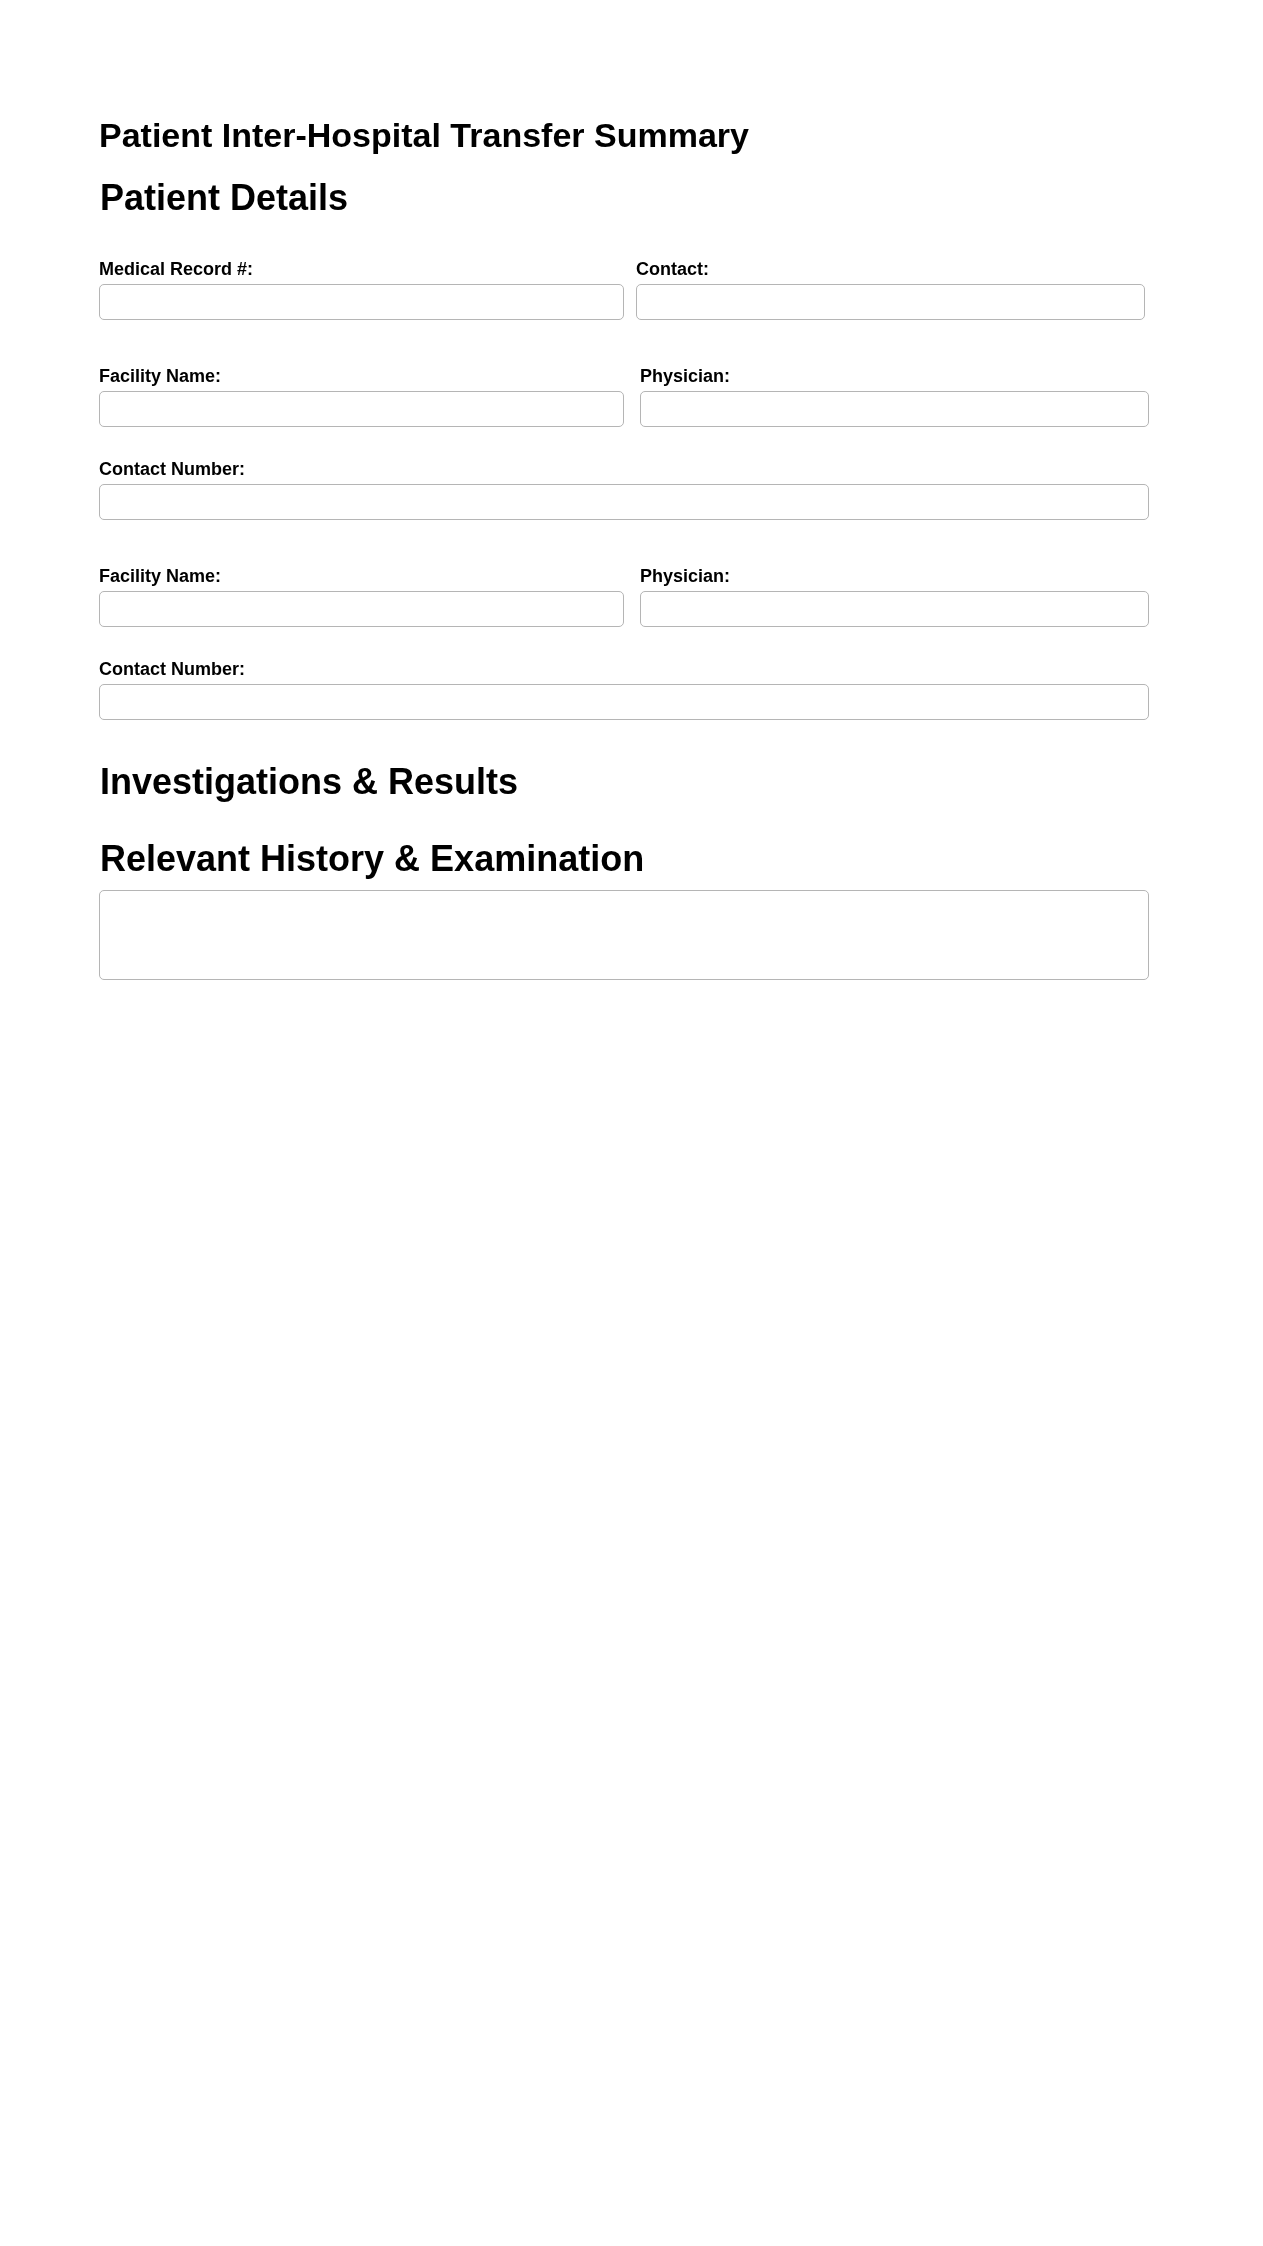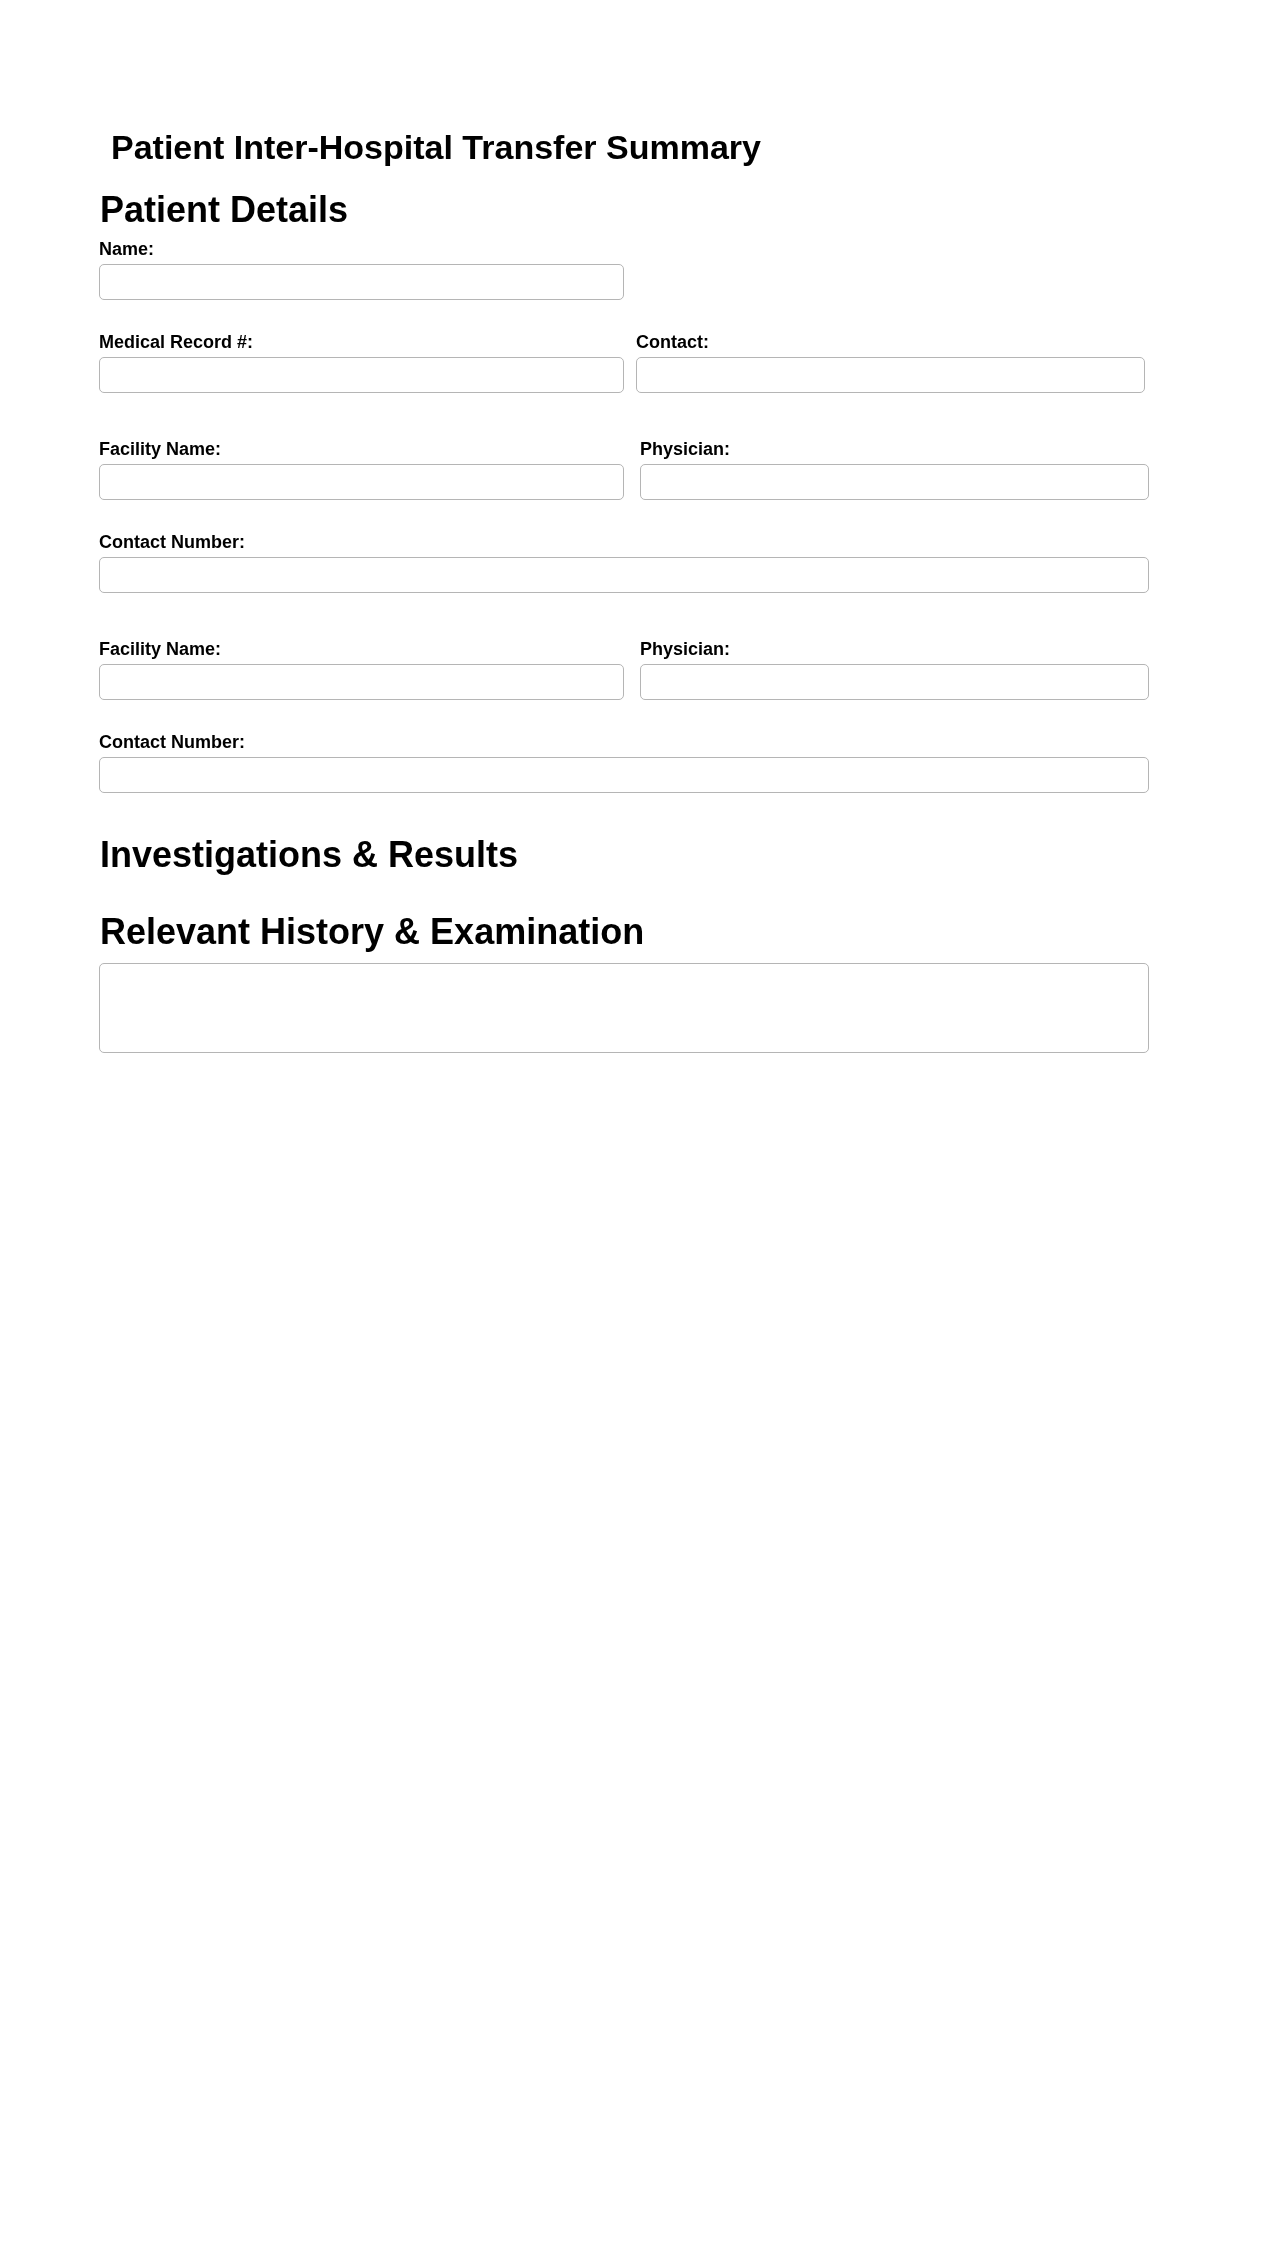--- a/index.html
+++ b/index.html
@@ -11,21 +11,21 @@
     color: #000000;
     font-family: "Liberation Sans", "DejaVu Sans", sans-serif;
     overflow: hidden;
   }
   .page {
     padding-top: 115px;
     padding-left: 99px;
     width: 1263px;
   }
   h1 {
-    margin: 12px;
+    margin: 0;
     font-size: 34px;
     line-height: 40px;
     font-weight: 700;
     width: 1050px;
   }
   .section {
     width: 1050px;
     margin-top: 46px;
   }
   .section.first {
@@ -82,24 +82,20 @@
 </head>
 <body>
 
 <div class="page">
 
   <h1>Patient Inter-Hospital Transfer Summary</h1>
 
   <div class="section first">
     <h2>Patient Details</h2>
     <div class="row">
-      <div class="field">
-        <label>Name:</label>
-        <input type="text" class="text-input" value="" style="">
-      </div>
     </div>
     <div class="row">
       <div class="field">
         <label>Medical Record #:</label>
         <input type="text" class="text-input" value="" style="">
       </div>
       <div class="field">
         <label>Contact:</label>
         <input type="text" class="text-input" value="" style="">
       </div>

